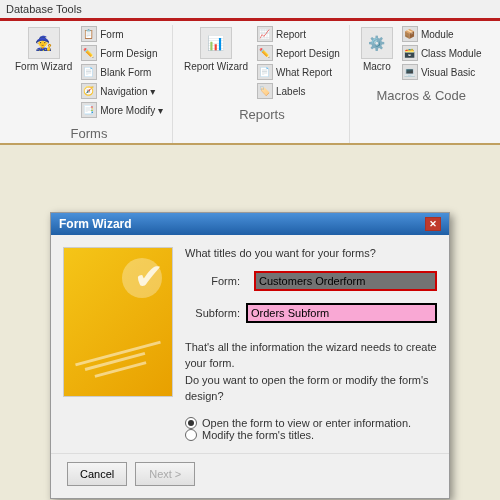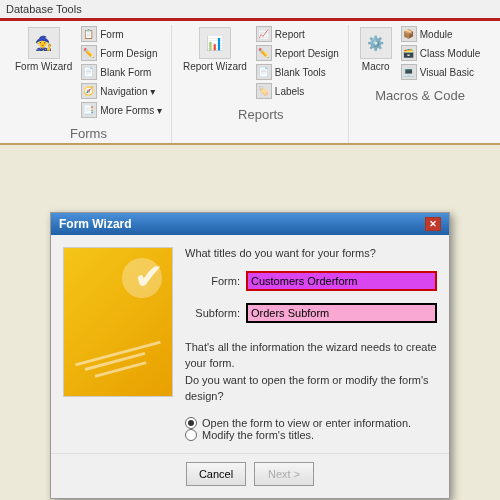--- a/index.html
+++ b/index.html
@@ -222,21 +222,22 @@
     .form-input {
       flex: 1;
       height: 20px;
       border: 2px solid #000000;
       padding: 1px 3px;
       font-size: 11px;
       background: #f9a8d4;
     }
     .form-input.highlighted {
       border: 2px solid #cc0000;
-      background: #d946ef;
+      background: #737373;
+      margin-left: 8px;
     }
     .dialog-info {
       font-size: 11px;
       color: #333;
       line-height: 1.5;
       margin-top: 4px;
     }
     .radio-group {
       display: flex;
       flex-direction: column;
@@ -264,23 +265,22 @@
       content: '';
       width: 6px;
       height: 6px;
       border-radius: 50%;
       background: #333;
     }
 
     
     .dialog-footer {
       display: flex;
-      justify-content: center;
       gap: 8px;
-      padding: 8px 0 12px;
+      padding: 8px 16px 12px;
       border-top: 1px solid #ddd;
     }
     .dlg-btn {
       height: 24px;
       padding: 0 12px;
       border: 1px solid #999;
       background: linear-gradient(to bottom, #f5f5f5, #e0e0e0);
       font-size: 11px;
       cursor: pointer;
       min-width: 60px;
@@ -323,21 +323,21 @@
           <div class="ribbon-small-btn">
             <div class="sm-icon">📄</div>
             <span>Blank Form</span>
           </div>
           <div class="ribbon-small-btn">
             <div class="sm-icon">🧭</div>
             <span>Navigation ▾</span>
           </div>
           <div class="ribbon-small-btn">
             <div class="sm-icon">📑</div>
-            <span>More Forms ▾</span>
+            <span>More Modify ▾</span>
           </div>
         </div>
       </div>
       <div class="ribbon-group-label">Forms</div>
     </div>
 
     <div class="ribbon-group">
       <div class="ribbon-group-items">
         <div class="ribbon-btn large">
           <div class="icon-box">📊</div>
@@ -347,21 +347,21 @@
           <div class="ribbon-small-btn">
             <div class="sm-icon">📈</div>
             <span>Report</span>
           </div>
           <div class="ribbon-small-btn">
             <div class="sm-icon">✏️</div>
             <span>Report Design</span>
           </div>
           <div class="ribbon-small-btn">
             <div class="sm-icon">📄</div>
-            <span>Blank Tools</span>
+            <span>What Report</span>
           </div>
           <div class="ribbon-small-btn">
             <div class="sm-icon">🏷️</div>
             <span>Labels</span>
           </div>
         </div>
       </div>
       <div class="ribbon-group-label">Reports</div>
     </div>
 

